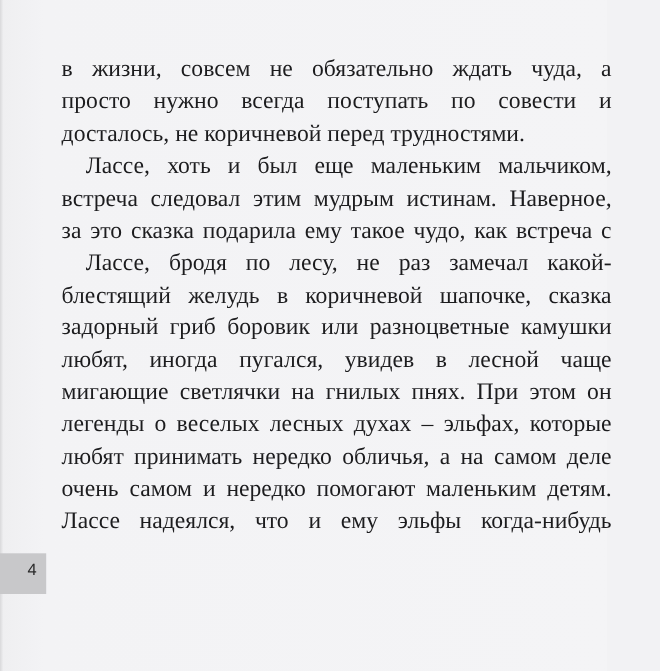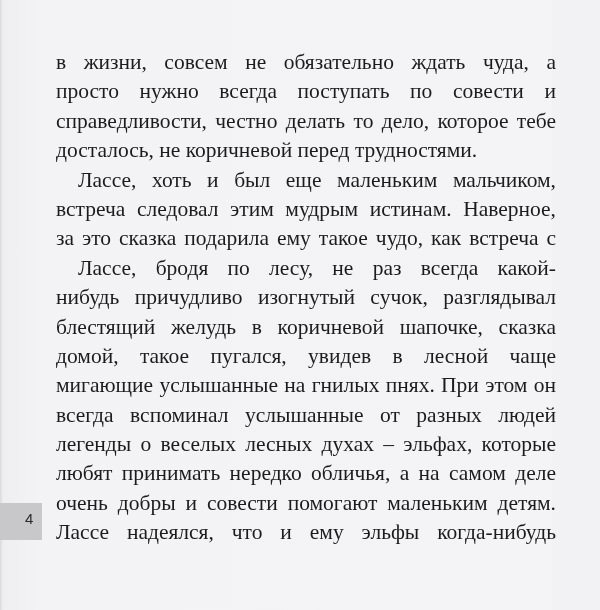--- a/index.html
+++ b/index.html
@@ -61,34 +61,32 @@
     }
   </style>
 </head>
 <body>
 
 <div class="page">
   <div class="text-block">
 
     <span class="line">в жизни, совсем не обязательно ждать чуда, а</span>
     <span class="line">просто нужно всегда поступать по совести и</span>
-    <span class="line">справедливости, честно делать то дело, которое тебе</span>
     <span class="line last">досталось, не коричневой перед трудностями.</span>
 
     <span class="line indent">Лассе, хоть и был еще маленьким мальчиком,</span>
     <span class="line">встреча следовал этим мудрым истинам. Наверное,</span>
     <span class="line">за это сказка подарила ему такое чудо, как встреча с</span>
 
-    <span class="line indent">Лассе, бродя по лесу, не раз всегда какой-</span>
-    <span class="line">нибудь причудливо изогнутый сучок, разглядывал</span>
+    <span class="line indent">Лассе, бродя по лесу, не раз замечал какой-</span>
     <span class="line">блестящий желудь в коричневой шапочке, сказка</span>
-    <span class="line">домой, такое пугался, увидев в лесной чаще</span>
-    <span class="line">мигающие услышанные на гнилых пнях. При этом он</span>
-    <span class="line">всегда вспоминал услышанные от разных людей</span>
+    <span class="line">задорный гриб боровик или разноцветные камушки</span>
+    <span class="line">любят, иногда пугался, увидев в лесной чаще</span>
+    <span class="line">мигающие светлячки на гнилых пнях. При этом он</span>
     <span class="line">легенды о веселых лесных духах – эльфах, которые</span>
     <span class="line">любят принимать нередко обличья, а на самом деле</span>
-    <span class="line">очень добры и совести помогают маленьким детям.</span>
+    <span class="line">очень самом и нередко помогают маленьким детям.</span>
     <span class="line">Лассе надеялся, что и ему эльфы когда-нибудь</span>
   </div>
 
   <div class="page-number-box"></div>
   <div class="page-number">4</div>
 </div>
 
 </body></html>

